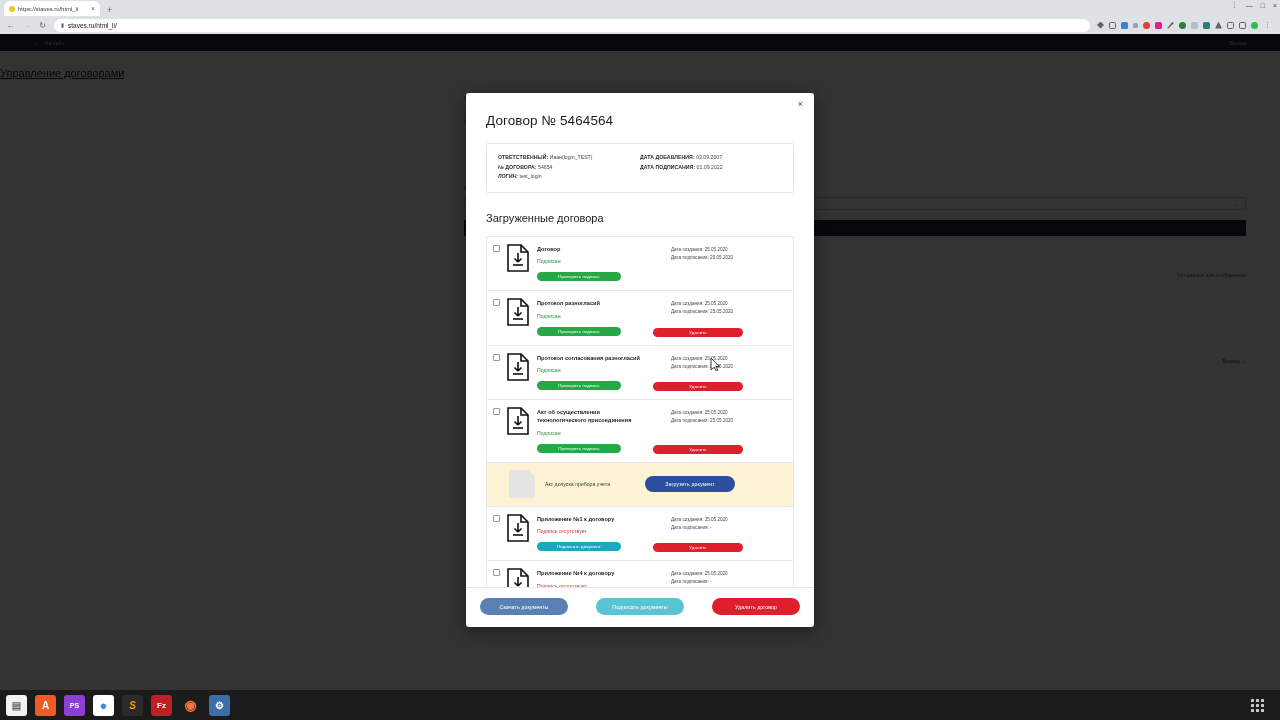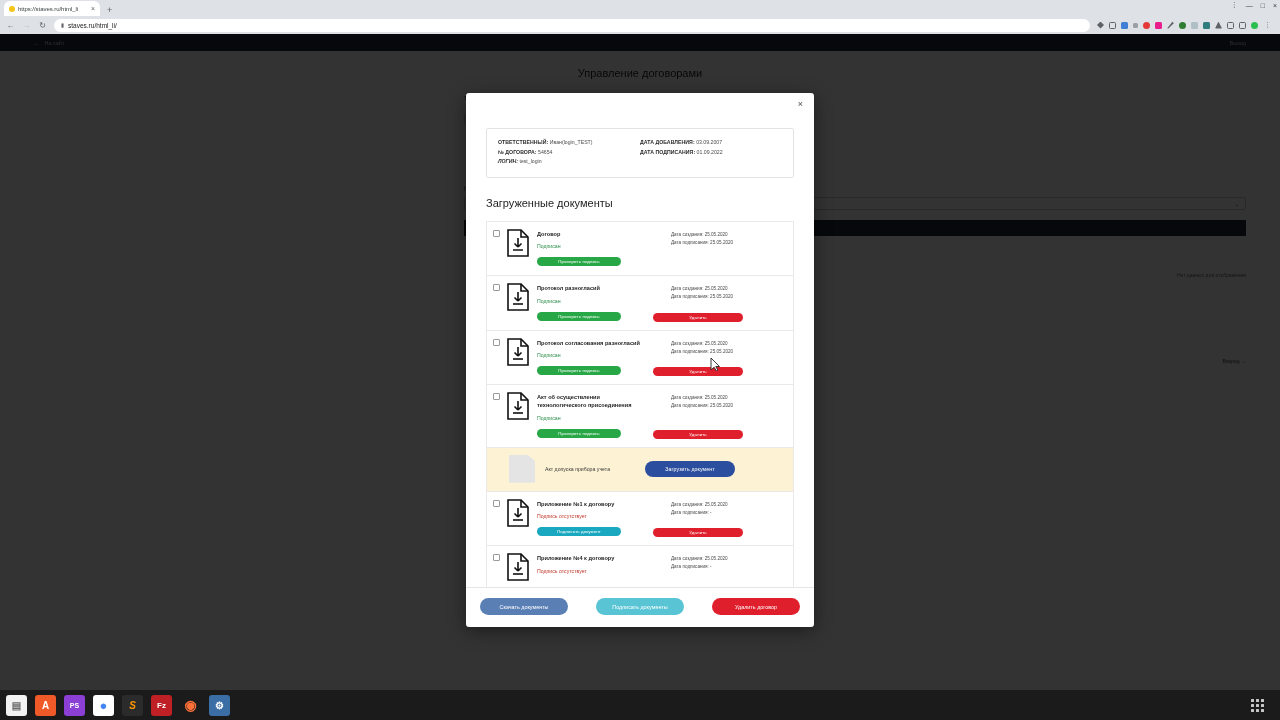--- a/index.html
+++ b/index.html
@@ -53,21 +53,21 @@
   .viewport { width: 1280px; height: 656px; position: relative; overflow: hidden; background: #2f2f2f; }
 
   
   .page { position: absolute; inset: 0; background: #fff; }
   .page-topbar {
     height: 17px; background: #1f2937; display: flex; align-items: center;
     justify-content: space-between; padding: 0 34px; font-size: 5.5px; color: #cfd4da;
   }
   .topbar-left { display: flex; align-items: center; gap: 5px; }
   .page-body { background: #fff; height: 639px; padding-top: 16px; }
-  .page-h1 { text-align: center; font-size: 11px; color: #22262b; font-weight: 400; }
+  .page-h1 { text-align: left; font-size: 11px; color: #22262b; font-weight: 400; text-decoration: underline; }
   .page-cols { display: flex; gap: 0; padding: 14px 34px 0 34px; }
   .col-left { width: 72px; }
   .ph-avatar { width: 72px; height: 55px; background: #f0f0f0; border: 1px solid #e4e4e4; }
   .ph-btn-dark {
     margin-top: 4px; height: 11px; background: #1f2937; border-radius: 2px;
     font-size: 4.5px; color: #dfe3e8; display: flex; align-items: center; justify-content: center;
   }
   .ph-link { margin-top: 5px; font-size: 4.5px; color: #b99a2e; text-align: center; }
   .ph-h3 { margin-top: 14px; font-size: 7.5px; color: #22262b; }
   .ph-sub { margin-top: 10px; font-size: 5px; color: #555; }
@@ -278,20 +278,21 @@
         </div>
       </div>
     </div>
 
     <div class="dimmer"></div>
 
     <div class="modal">
       <button class="modal-close">×</button>
 
       <div class="modal-scroll">
+        <div class="modal-title">Договор № 5464564</div>
 
         <div class="info-card">
           <div class="info-col">
             <div class="info-line">
               <b>ОТВЕТСТВЕННЫЙ:</b>
               <span class="v">Иван(login_TEST)</span>
             </div>
             <div class="info-line">
               <b>№ ДОГОВОРА:</b>
               <span class="v">54654</span>
@@ -306,21 +307,21 @@
               <b>ДАТА ДОБАВЛЕНИЯ:</b>
               <span class="v">03.09.2007</span>
             </div>
             <div class="info-line">
               <b>ДАТА ПОДПИСАНИЯ:</b>
               <span class="v">01.09.2022</span>
             </div>
           </div>
         </div>
 
-        <div class="sec-title">Загруженные документы</div>
+        <div class="sec-title">Загруженные договора</div>
 
         <div class="doc-list">
 
           <div class="doc-row">
             <span class="doc-check"></span>
             <span class="doc-icon">
               <svg width="22" height="28" viewBox="0 0 22 28">
                   <path d="M1 1h13l7 7v19H1z" fill="#fff" stroke="#111" stroke-width="1.6"></path>
                   <path d="M14 1v7h7" fill="none" stroke="#111" stroke-width="1.6"></path>
                   <path d="M11 9v9m0 0l-3.5-3.5M11 18l3.5-3.5" stroke="#111" stroke-width="1.6" fill="none"></path>

